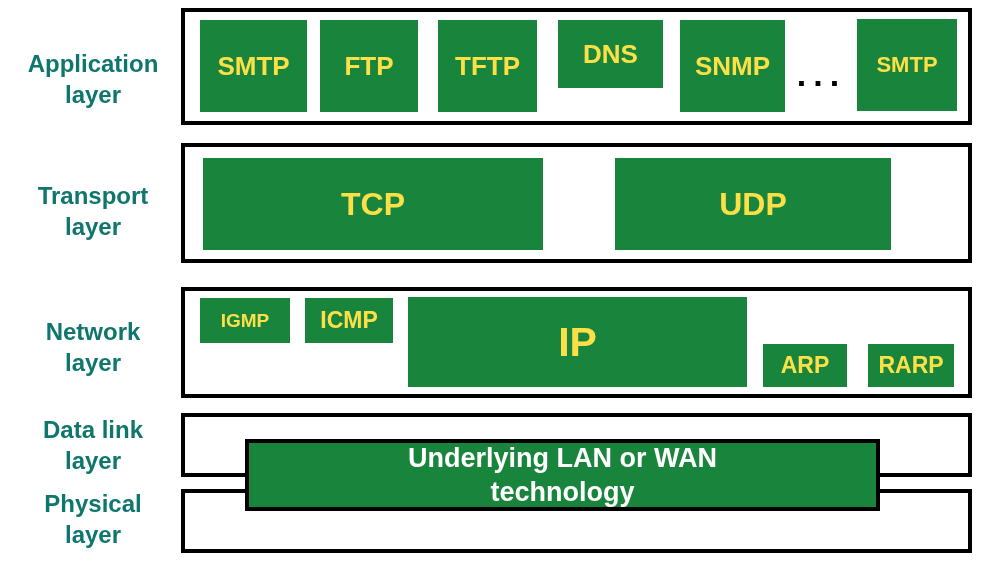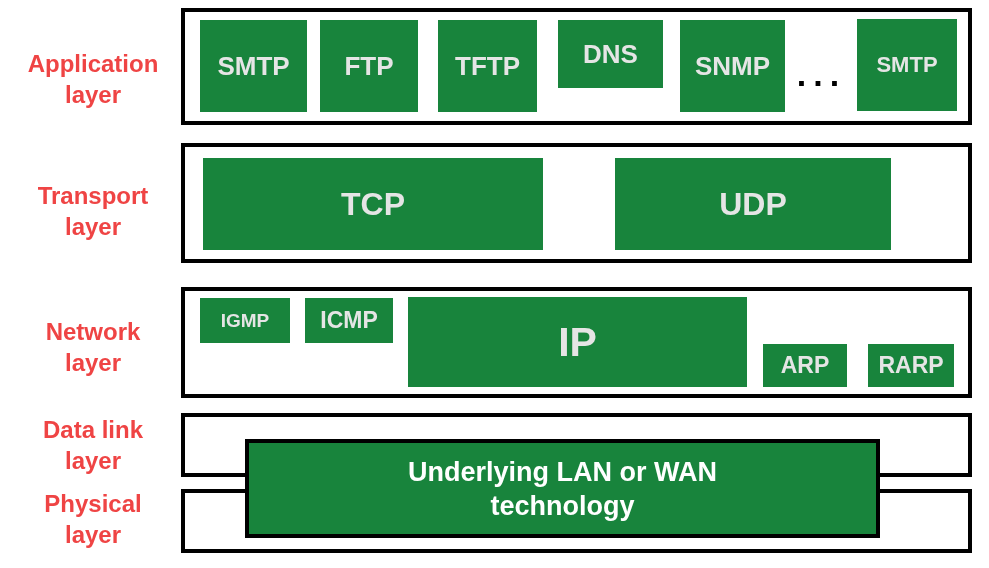--- a/index.html
+++ b/index.html
@@ -13,21 +13,21 @@
     background: #ffffff;
     overflow: hidden;
   }
 
   
   .layer-label {
     position: absolute;
     left: 0;
     width: 186px;
     text-align: center;
-    color: #ef4444;
+    color: #0f766e;
     font-weight: 700;
     font-size: 24px;
     line-height: 31px;
   }
   .lbl-application { top: 48px; }
   .lbl-transport   { top: 180px; }
   .lbl-network     { top: 316px; }
   .lbl-datalink    { top: 414px; }
   .lbl-physical    { top: 488px; text-align: center; }
 
@@ -42,21 +42,21 @@
   .c-application { top: 8px;   height: 117px; }
   .c-transport   { top: 143px; height: 120px; }
   .c-network     { top: 287px; height: 111px; }
   .c-datalink    { top: 413px; height: 64px; }
   .c-physical    { top: 489px; height: 64px; }
 
   
   .pbox {
     position: absolute;
     background: #18843c;
-    color: #e5e5e5;
+    color: #fde047;
     font-weight: 700;
     display: flex;
     align-items: center;
     justify-content: center;
     text-align: left;
   }
 
   
   .b-smtp  { left: 15px;  top: 8px; width: 107px; height: 92px; font-size: 26px; }
   .b-ftp   { left: 135px; top: 8px; width: 98px;  height: 92px; font-size: 26px; }
@@ -84,21 +84,21 @@
   .b-igmp { left: 15px;  top: 7px;  width: 90px;  height: 45px; font-size: 19px; }
   .b-icmp { left: 120px; top: 7px;  width: 88px;  height: 45px; font-size: 23px; }
   .b-ip   { left: 223px; top: 6px;  width: 339px; height: 90px; font-size: 41px; }
   .b-arp  { left: 578px; top: 53px; width: 84px;  height: 43px; font-size: 23px; }
   .b-rarp { left: 683px; top: 53px; width: 86px;  height: 43px; font-size: 23px; }
 
   
   .tech-box {
     position: absolute;
     left: 245px; top: 439px;
-    width: 635px; height: 99px;
+    width: 635px; height: 72px;
     background: #18843c;
     border: 4px solid #000000;
     z-index: 5;
     display: flex;
     flex-direction: column;
     align-items: center;
     justify-content: center;
     color: #ffffff;
     font-weight: 700;
     font-size: 27px;

